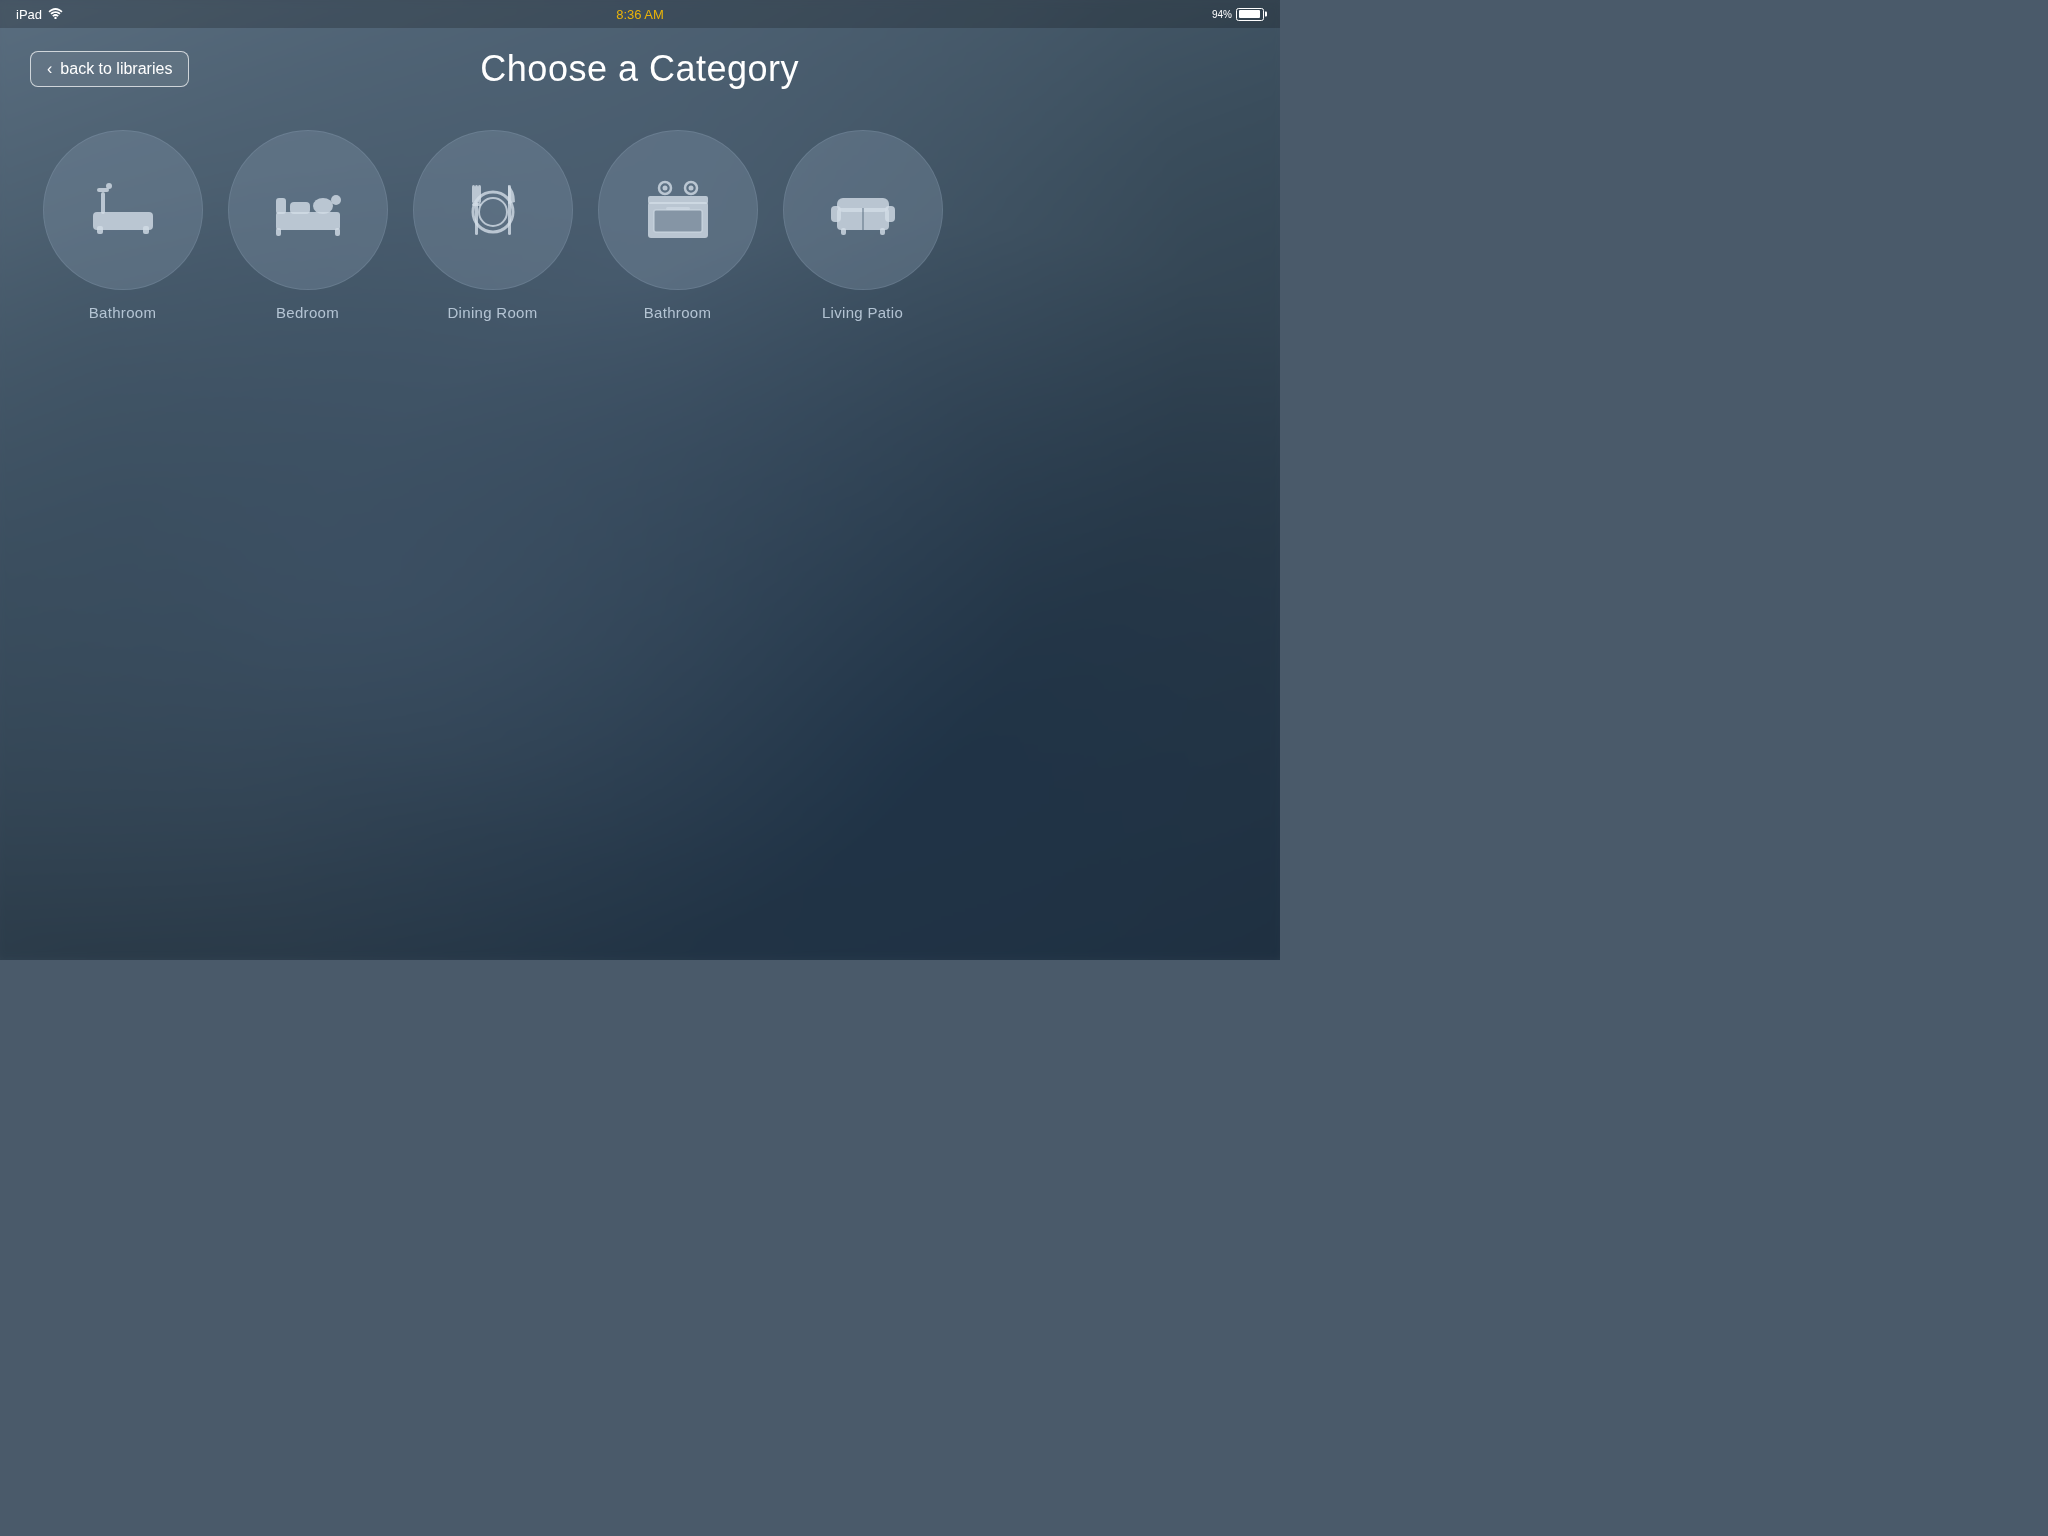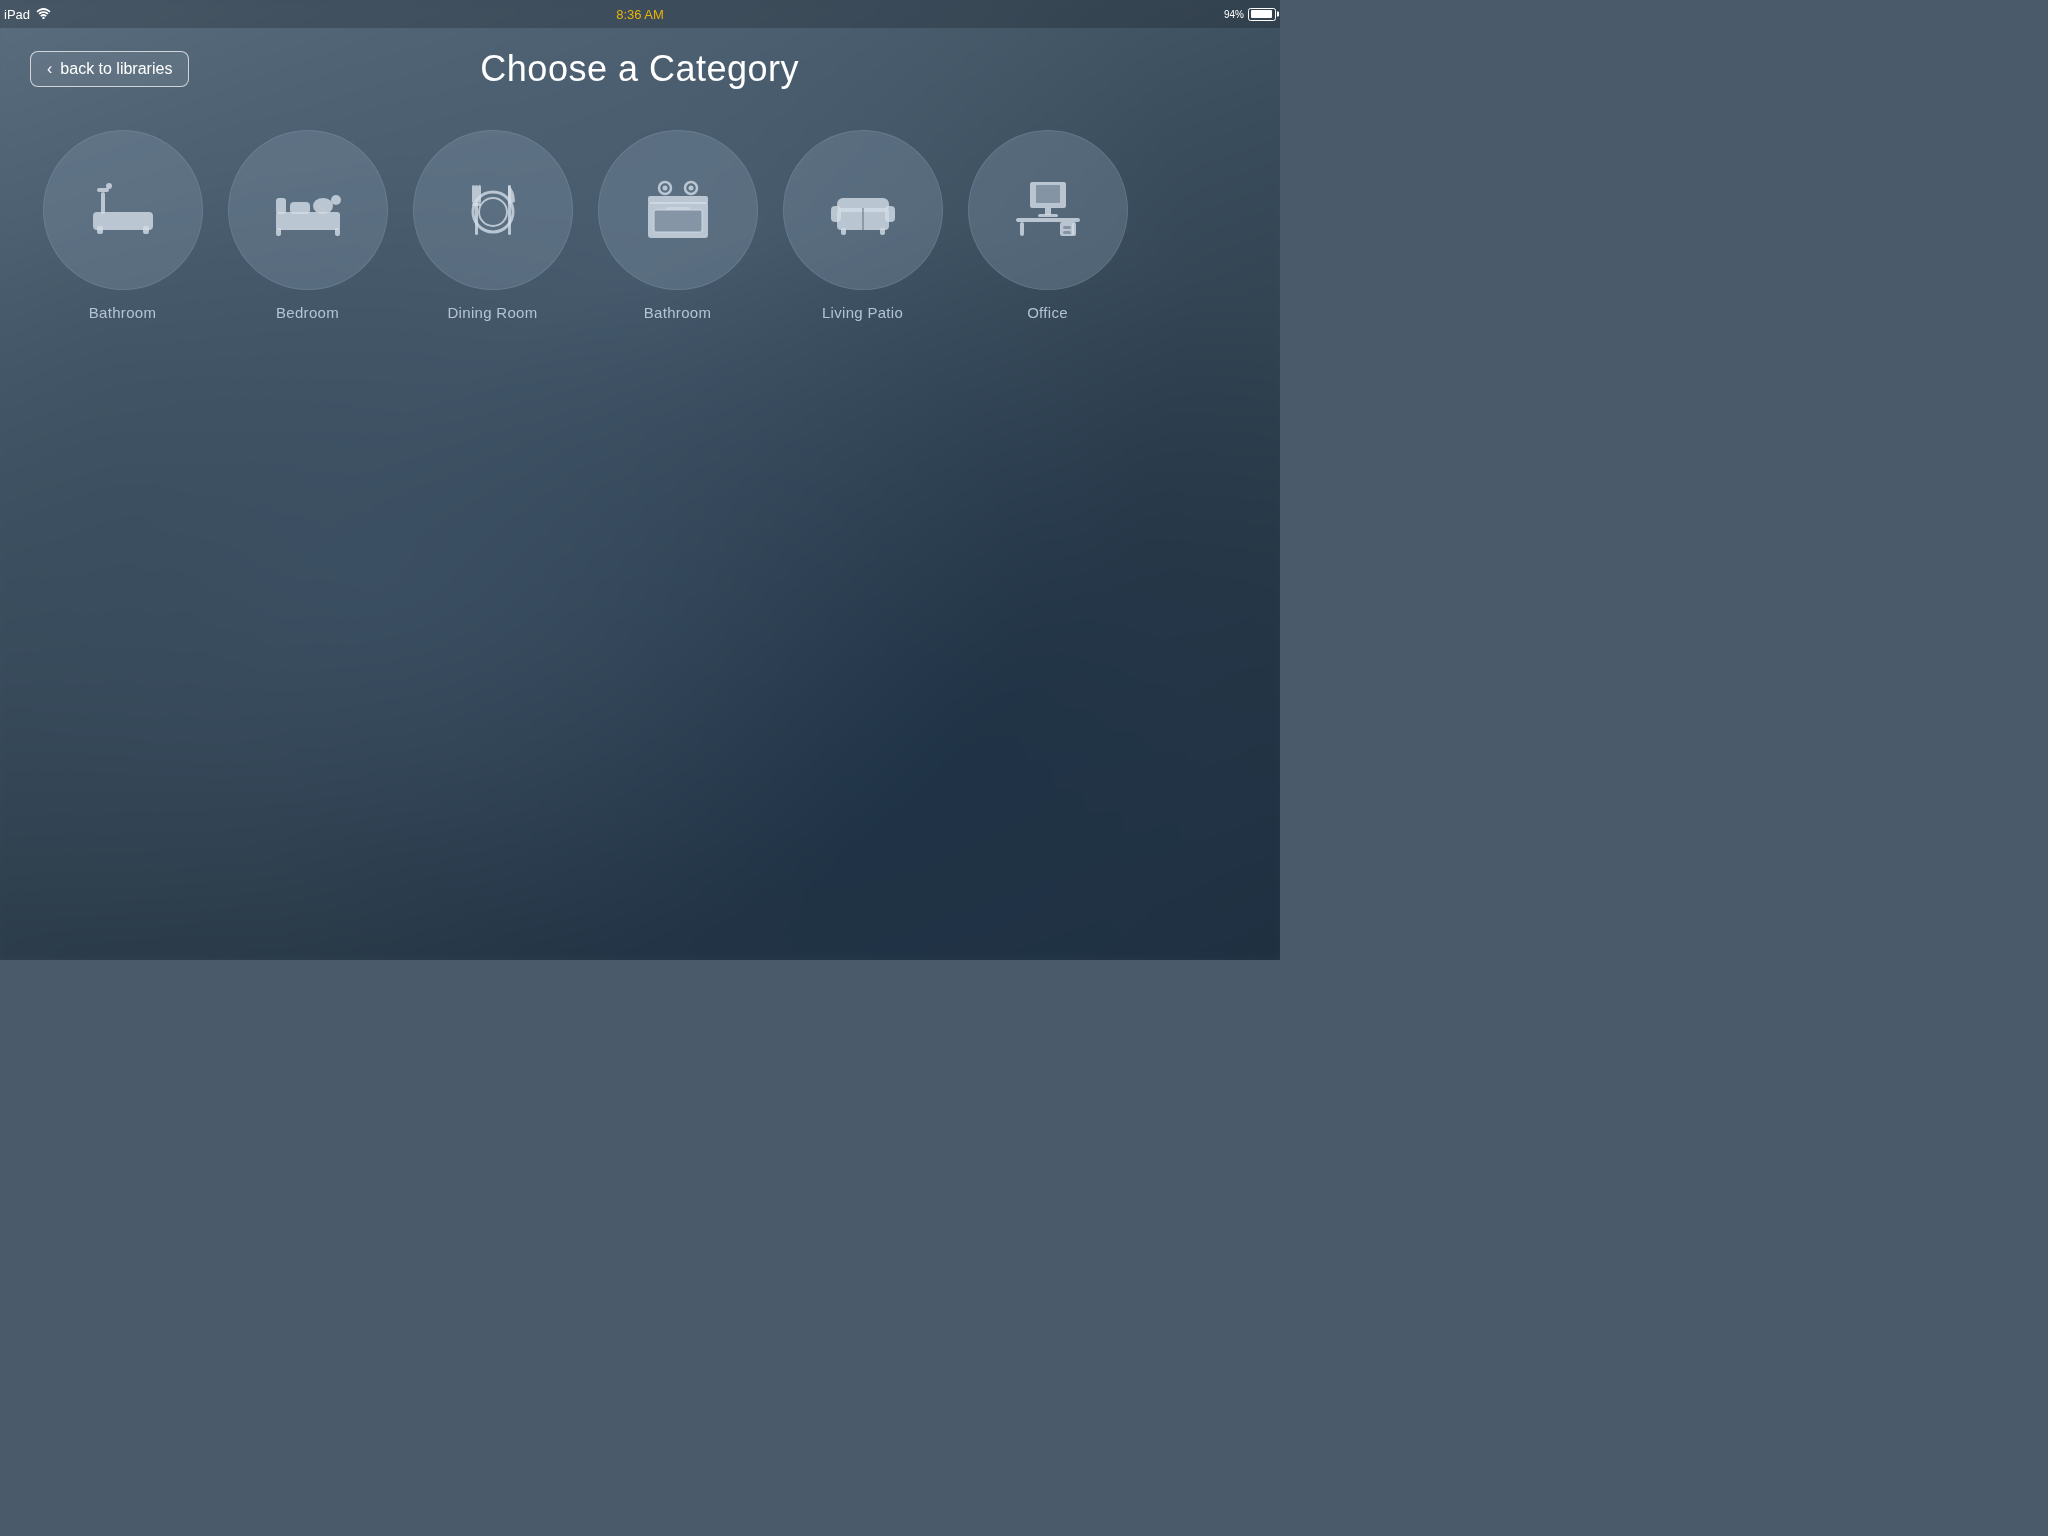--- a/index.html
+++ b/index.html
@@ -26,21 +26,21 @@
       transform: scale(1.02);
     }
 
     
     .status-bar {
       position: relative;
       z-index: 10;
       display: flex;
       justify-content: space-between;
       align-items: center;
-      padding: 0 4px;
+      padding: 0 16px;
       height: 28px;
       background: rgba(0,0,0,0.2);
     }
 
     .status-left {
       display: flex;
       align-items: center;
       gap: 6px;
       color: white;
       font-size: 13px;
@@ -326,39 +326,17 @@
 
             <rect x="18" y="58" width="5" height="7" rx="2"></rect>
             <rect x="57" y="58" width="5" height="7" rx="2"></rect>
 
             <line x1="40" y1="38" x2="40" y2="60" stroke="rgba(80,100,120,0.6)" stroke-width="1.5"></line>
           </svg>
         </div>
         <span class="category-label">Living Patio</span>
       </div>
 
-      <div class="category-item">
-        <div class="category-circle">
-          <svg viewBox="0 0 80 80">
-
-            <rect x="22" y="12" width="36" height="26" rx="2"></rect>
-            <rect x="28" y="15" width="24" height="18" rx="1" fill="rgba(80,100,120,0.5)"></rect>
-
-            <rect x="37" y="38" width="6" height="7"></rect>
-            <rect x="30" y="44" width="20" height="3" rx="1.5"></rect>
-
-            <rect x="8" y="48" width="64" height="4" rx="2"></rect>
-
-            <rect x="12" y="52" width="4" height="14" rx="2"></rect>
-            <rect x="64" y="52" width="4" height="14" rx="2"></rect>
-
-            <rect x="52" y="52" width="14" height="14" rx="2"></rect>
-            <rect x="55" y="56" width="8" height="3" rx="1.5" fill="rgba(80,100,120,0.5)"></rect>
-            <rect x="55" y="61" width="8" height="3" rx="1.5" fill="rgba(80,100,120,0.5)"></rect>
-          </svg>
-        </div>
-        <span class="category-label">Office</span>
-      </div>
 
     </div>
 
   </div>
 </div>
 
 </body></html>

